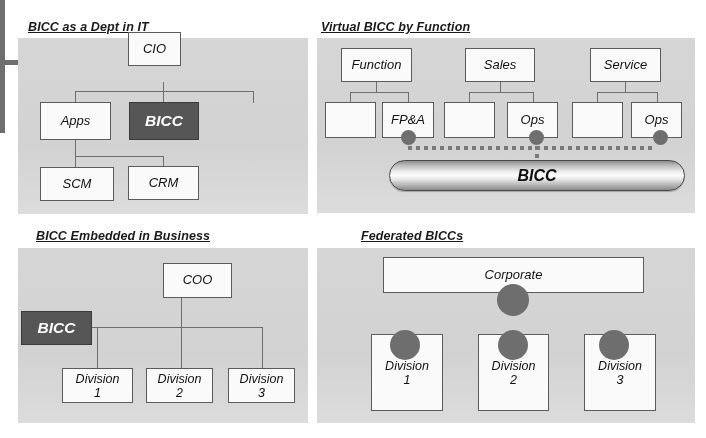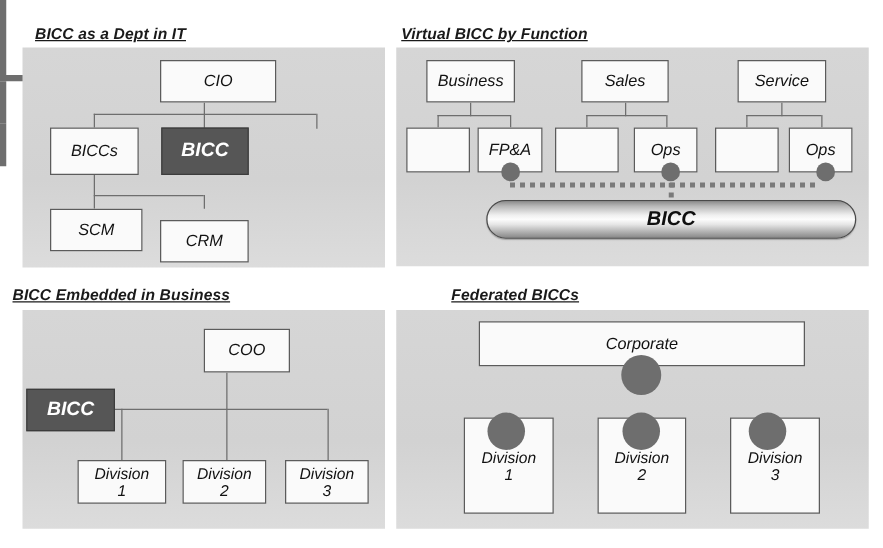--- a/index.html
+++ b/index.html
@@ -126,64 +126,64 @@
   <div class="panel" style="left:18px; top:38px; width:290px; height:176px;"></div>
 
   <div class="connector v" style="left:163px; top:82px; height:21px;"></div>
   <div class="connector h" style="left:75px; top:91px; width:178px;"></div>
   <div class="connector v" style="left:75px; top:91px; height:12px;"></div>
   <div class="connector v" style="left:253px; top:91px; height:12px;"></div>
   <div class="connector v" style="left:75px; top:140px; height:27px;"></div>
   <div class="connector h" style="left:75px; top:156px; width:88px;"></div>
   <div class="connector v" style="left:163px; top:156px; height:11px;"></div>
 
-  <div class="node" style="left:128px; top:48px; width:93px; height:34px;">CIO</div>
-  <div class="node" style="left:40px; top:102px; width:71px; height:38px;">BICCs</div>
+  <div class="node" style="left:128px; top:32px; width:53px; height:34px;">CIO</div>
+  <div class="node" style="left:40px; top:102px; width:71px; height:38px;">Apps</div>
   <div class="node dark" style="left:129px; top:102px; width:70px; height:38px;">BICC</div>
   <div class="node" style="left:40px; top:167px; width:74px; height:34px;">SCM</div>
-  <div class="node" style="left:128px; top:176px; width:71px; height:34px;">CRM</div>
+  <div class="node" style="left:128px; top:166px; width:71px; height:34px;">CRM</div>
 
   <div class="panel-title" style="left:321px; top:20px;">Virtual BICC by Function</div>
   <div class="panel" style="left:317px; top:38px; width:378px; height:175px;"></div>
 
   <div class="connector v" style="left:376px; top:82px; height:11px;"></div>
   <div class="connector h" style="left:350px; top:92px; width:58px;"></div>
   <div class="connector v" style="left:350px; top:92px; height:10px;"></div>
   <div class="connector v" style="left:408px; top:92px; height:10px;"></div>
 
   <div class="connector v" style="left:500px; top:82px; height:11px;"></div>
   <div class="connector h" style="left:469px; top:92px; width:64px;"></div>
   <div class="connector v" style="left:469px; top:92px; height:10px;"></div>
   <div class="connector v" style="left:533px; top:92px; height:10px;"></div>
 
   <div class="connector v" style="left:625px; top:82px; height:11px;"></div>
   <div class="connector h" style="left:597px; top:92px; width:60px;"></div>
   <div class="connector v" style="left:597px; top:92px; height:10px;"></div>
   <div class="connector v" style="left:657px; top:92px; height:10px;"></div>
 
-  <div class="node" style="left:341px; top:48px; width:71px; height:34px;">Business</div>
+  <div class="node" style="left:341px; top:48px; width:71px; height:34px;">Function</div>
   <div class="node" style="left:465px; top:48px; width:70px; height:34px;">Sales</div>
   <div class="node" style="left:590px; top:48px; width:71px; height:34px;">Service</div>
 
   <div class="node" style="left:325px; top:102px; width:51px; height:36px;"></div>
   <div class="node" style="left:382px; top:102px; width:52px; height:36px;">FP&amp;A</div>
   <div class="node" style="left:444px; top:102px; width:51px; height:36px;"></div>
   <div class="node" style="left:507px; top:102px; width:51px; height:36px;">Ops</div>
   <div class="node" style="left:572px; top:102px; width:51px; height:36px;"></div>
   <div class="node" style="left:631px; top:102px; width:51px; height:36px;">Ops</div>
 
   <div class="dotted-line" style="left:408px; top:146px; width:245px;"></div>
   <div class="dotted-drop" style="left:535px; top:146px; height:16px;"></div>
   <div class="dot" style="left:401px; top:130px; width:15px; height:15px;"></div>
   <div class="dot" style="left:529px; top:130px; width:15px; height:15px;"></div>
   <div class="dot" style="left:653px; top:130px; width:15px; height:15px;"></div>
 
   <div class="cyl" style="left:389px; top:160px; width:296px; height:31px;">BICC</div>
 
-  <div class="panel-title" style="left:10px; top:229px;">BICC Embedded in Business</div>
+  <div class="panel-title" style="left:36px; top:229px;">BICC Embedded in Business</div>
   <div class="panel" style="left:18px; top:248px; width:290px; height:175px;"></div>
 
   <div class="connector v" style="left:181px; top:298px; height:70px;"></div>
   <div class="connector h" style="left:92px; top:327px; width:170px;"></div>
   <div class="connector v" style="left:97px; top:327px; height:41px;"></div>
   <div class="connector v" style="left:262px; top:327px; height:41px;"></div>
 
   <div class="node" style="left:163px; top:263px; width:69px; height:35px;">COO</div>
   <div class="node dark" style="left:21px; top:311px; width:71px; height:34px;">BICC</div>
 

